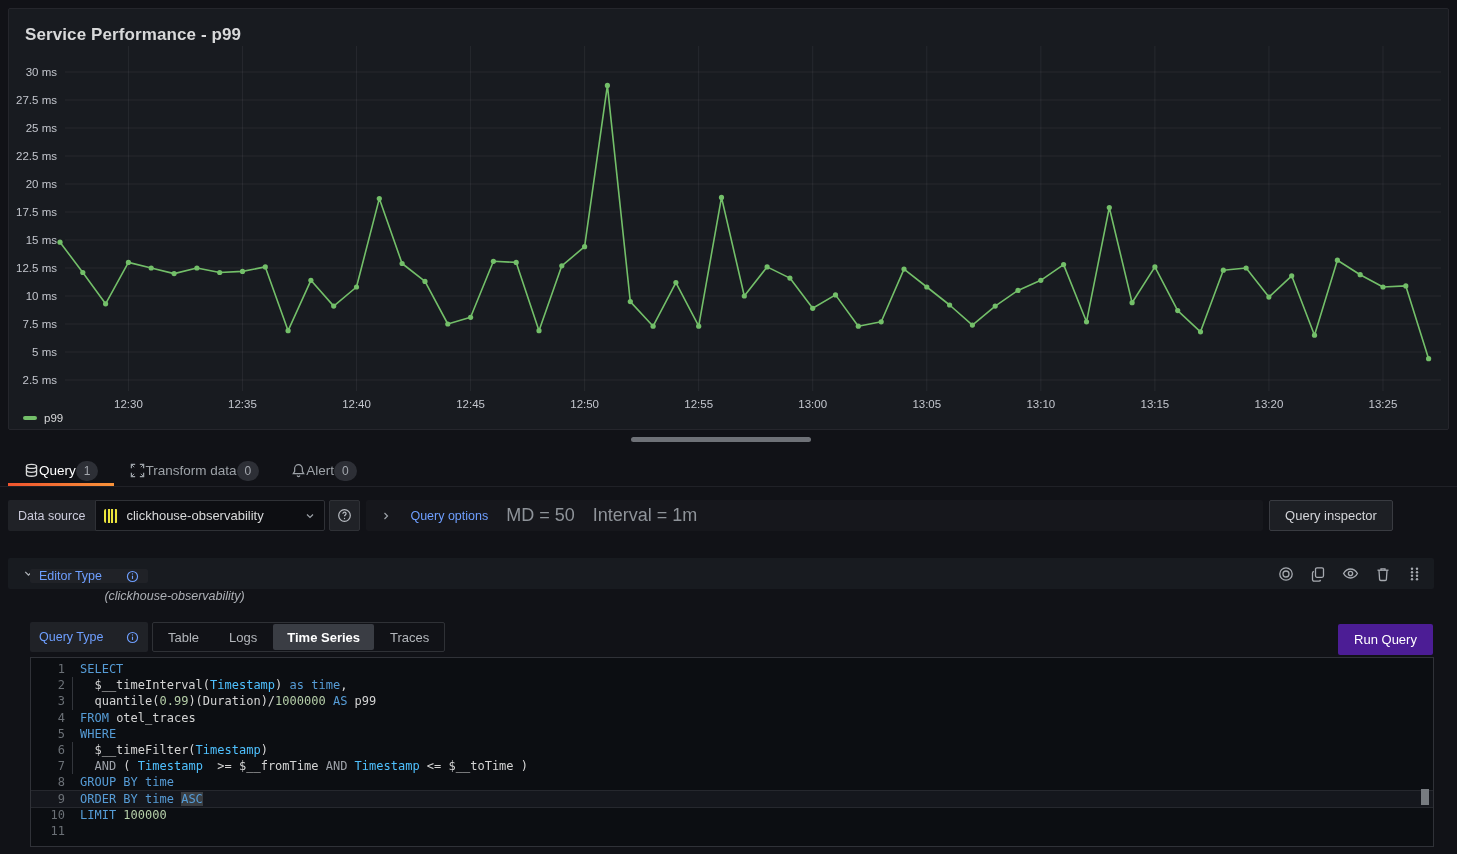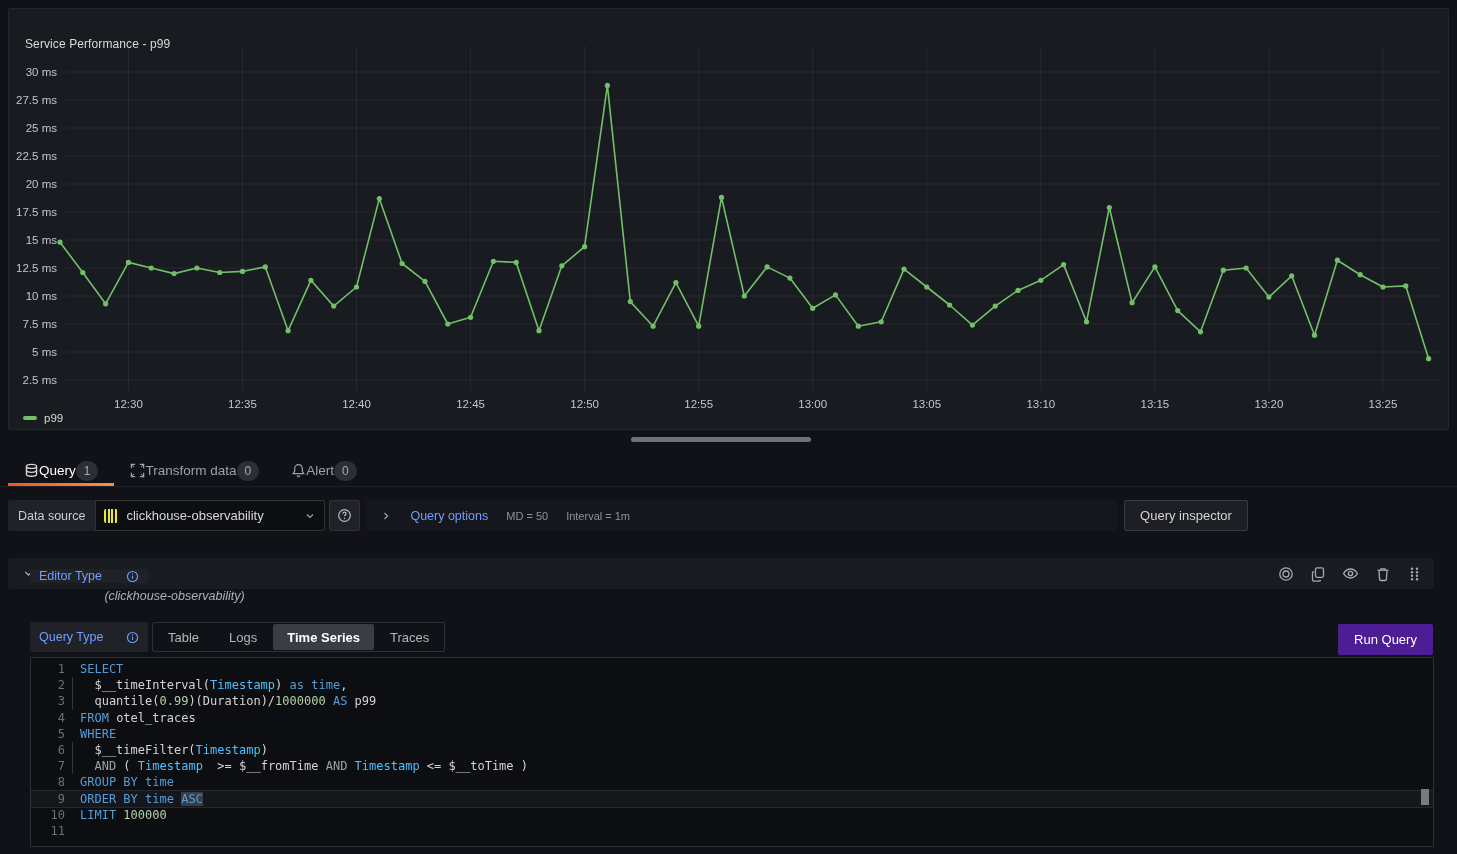--- a/index.html
+++ b/index.html
@@ -3,21 +3,21 @@
 <meta charset="utf-8">
 <style>
   * { margin:0; padding:0; box-sizing:border-box; }
   html,body { width:1457px; height:854px; background:#111217; overflow:hidden;
               font-family:"Liberation Sans", sans-serif; color:#ccccdc; }
   .abs { position:absolute; }
 
   
   #chart-panel { left:8px; top:8px; width:1441px; height:422px; background:#181b20;
                  border:1px solid #25262c; border-radius:2px; }
-  #panel-title { left:16px; top:28px; font-size:12px; font-weight:400; color:#d8d9da; letter-spacing:.1px; }
+  #panel-title { left:16px; top:16px; font-size:17px; font-weight:700; color:#d8d9da; letter-spacing:.1px; }
   #chart-svg { left:0; top:0; }
   #legend { left:14px; top:403px; display:flex; align-items:center; gap:7px; }
   #legend .dash { width:14px; height:4px; border-radius:2px; background:var(--green,#73bf69); }
   #legend .lbl { font-size:11.5px; color:#d8d9da; }
 
   
   #splitter { left:631px; top:437px; width:180px; height:5px; border-radius:3px; background:#6e7177; }
 
   
   #tabbar { left:0; top:455px; width:1457px; height:32px; display:flex; align-items:stretch;
@@ -26,35 +26,35 @@
   .tab .t-label { font-size:13.5px; color:#9da2a8; font-weight:500; }
   .tab.active .t-label { color:#ffffff; }
   .tab .t-icon { display:flex; color:#9da2a8; }
   .tab.active .t-icon { color:#d8d9da; }
   .badge { background:#2d2f36; color:#a3a7ae; font-size:12px; line-height:20px; height:20px;
            padding:0 8px; border-radius:10px; }
   .tab.active .underline { position:absolute; left:0; right:0; bottom:0; height:3px;
            background:linear-gradient(90deg,#f0542e,#f9933a); }
 
   
-  #toolbar { left:8px; top:500px; width:1240px; height:31px; display:flex; align-items:stretch; gap:0; }
+  #toolbar { left:8px; top:500px; width:1385px; height:31px; display:flex; align-items:stretch; gap:0; }
   .chip { background:#202227; display:flex; align-items:center; padding:0 10px; font-size:12.5px;
           color:#ccccdc; border-radius:2px 0 0 2px; }
   #ds-picker { width:230px; background:#0d0e12; border:1px solid #2f3136; display:flex; align-items:center;
                gap:8px; padding:0 8px; border-radius:0 2px 2px 0; cursor:pointer; }
   #ds-picker .ds-name { font-size:13px; color:#d8d9da; flex:1; }
   .ch-logo { width:14px; height:14px; border-radius:2px;
              background:repeating-linear-gradient(90deg,#ece53b 0 2px,#15161a 2px 3.6px); }
   #ds-help { width:31px; margin-left:4px; background:#202227; border:1px solid #2f3136; border-radius:2px;
              display:flex; align-items:center; justify-content:center; color:#b6bac0; cursor:pointer; }
   #qopts-bar { flex:1; margin-left:6px; background:#16171c; border-radius:2px; display:flex;
                align-items:center; gap:18px; padding:0 14px; }
   #qopts-bar .chev { color:#9da2a8; display:flex; cursor:pointer; }
   #qopts-link { font-size:12.5px; font-weight:500; color:var(--link,#6e9fff); cursor:pointer; }
-  .qopt-stat { font-size:11px; color:#8e9399; }
+  .qopt-stat { font-size:18px; color:#8e9399; }
   #query-inspector-btn { margin-left:6px; width:124px; background:#1d1f24; border:1px solid #393b41;
                border-radius:2px; display:flex; align-items:center; justify-content:center;
                font-size:13px; font-weight:400; color:#d3d4d8; cursor:pointer; }
 
   
   #qrow-header { left:8px; top:558px; width:1426px; height:31px; background:#181b20; border-radius:2px;
                  display:flex; align-items:center; padding:0 10px; }
   #qrow-header .collapse { color:#aeb3b9; display:flex; margin-left:4px; cursor:pointer; }
   #qrow-ref { margin-left:22px; font-size:13px; font-weight:700; color:var(--link,#6e9fff); cursor:pointer; }
   #qrow-ds { margin-left:38px; font-size:12.5px; font-style:italic; color:#aeb1b7;margin-top:44px; }

